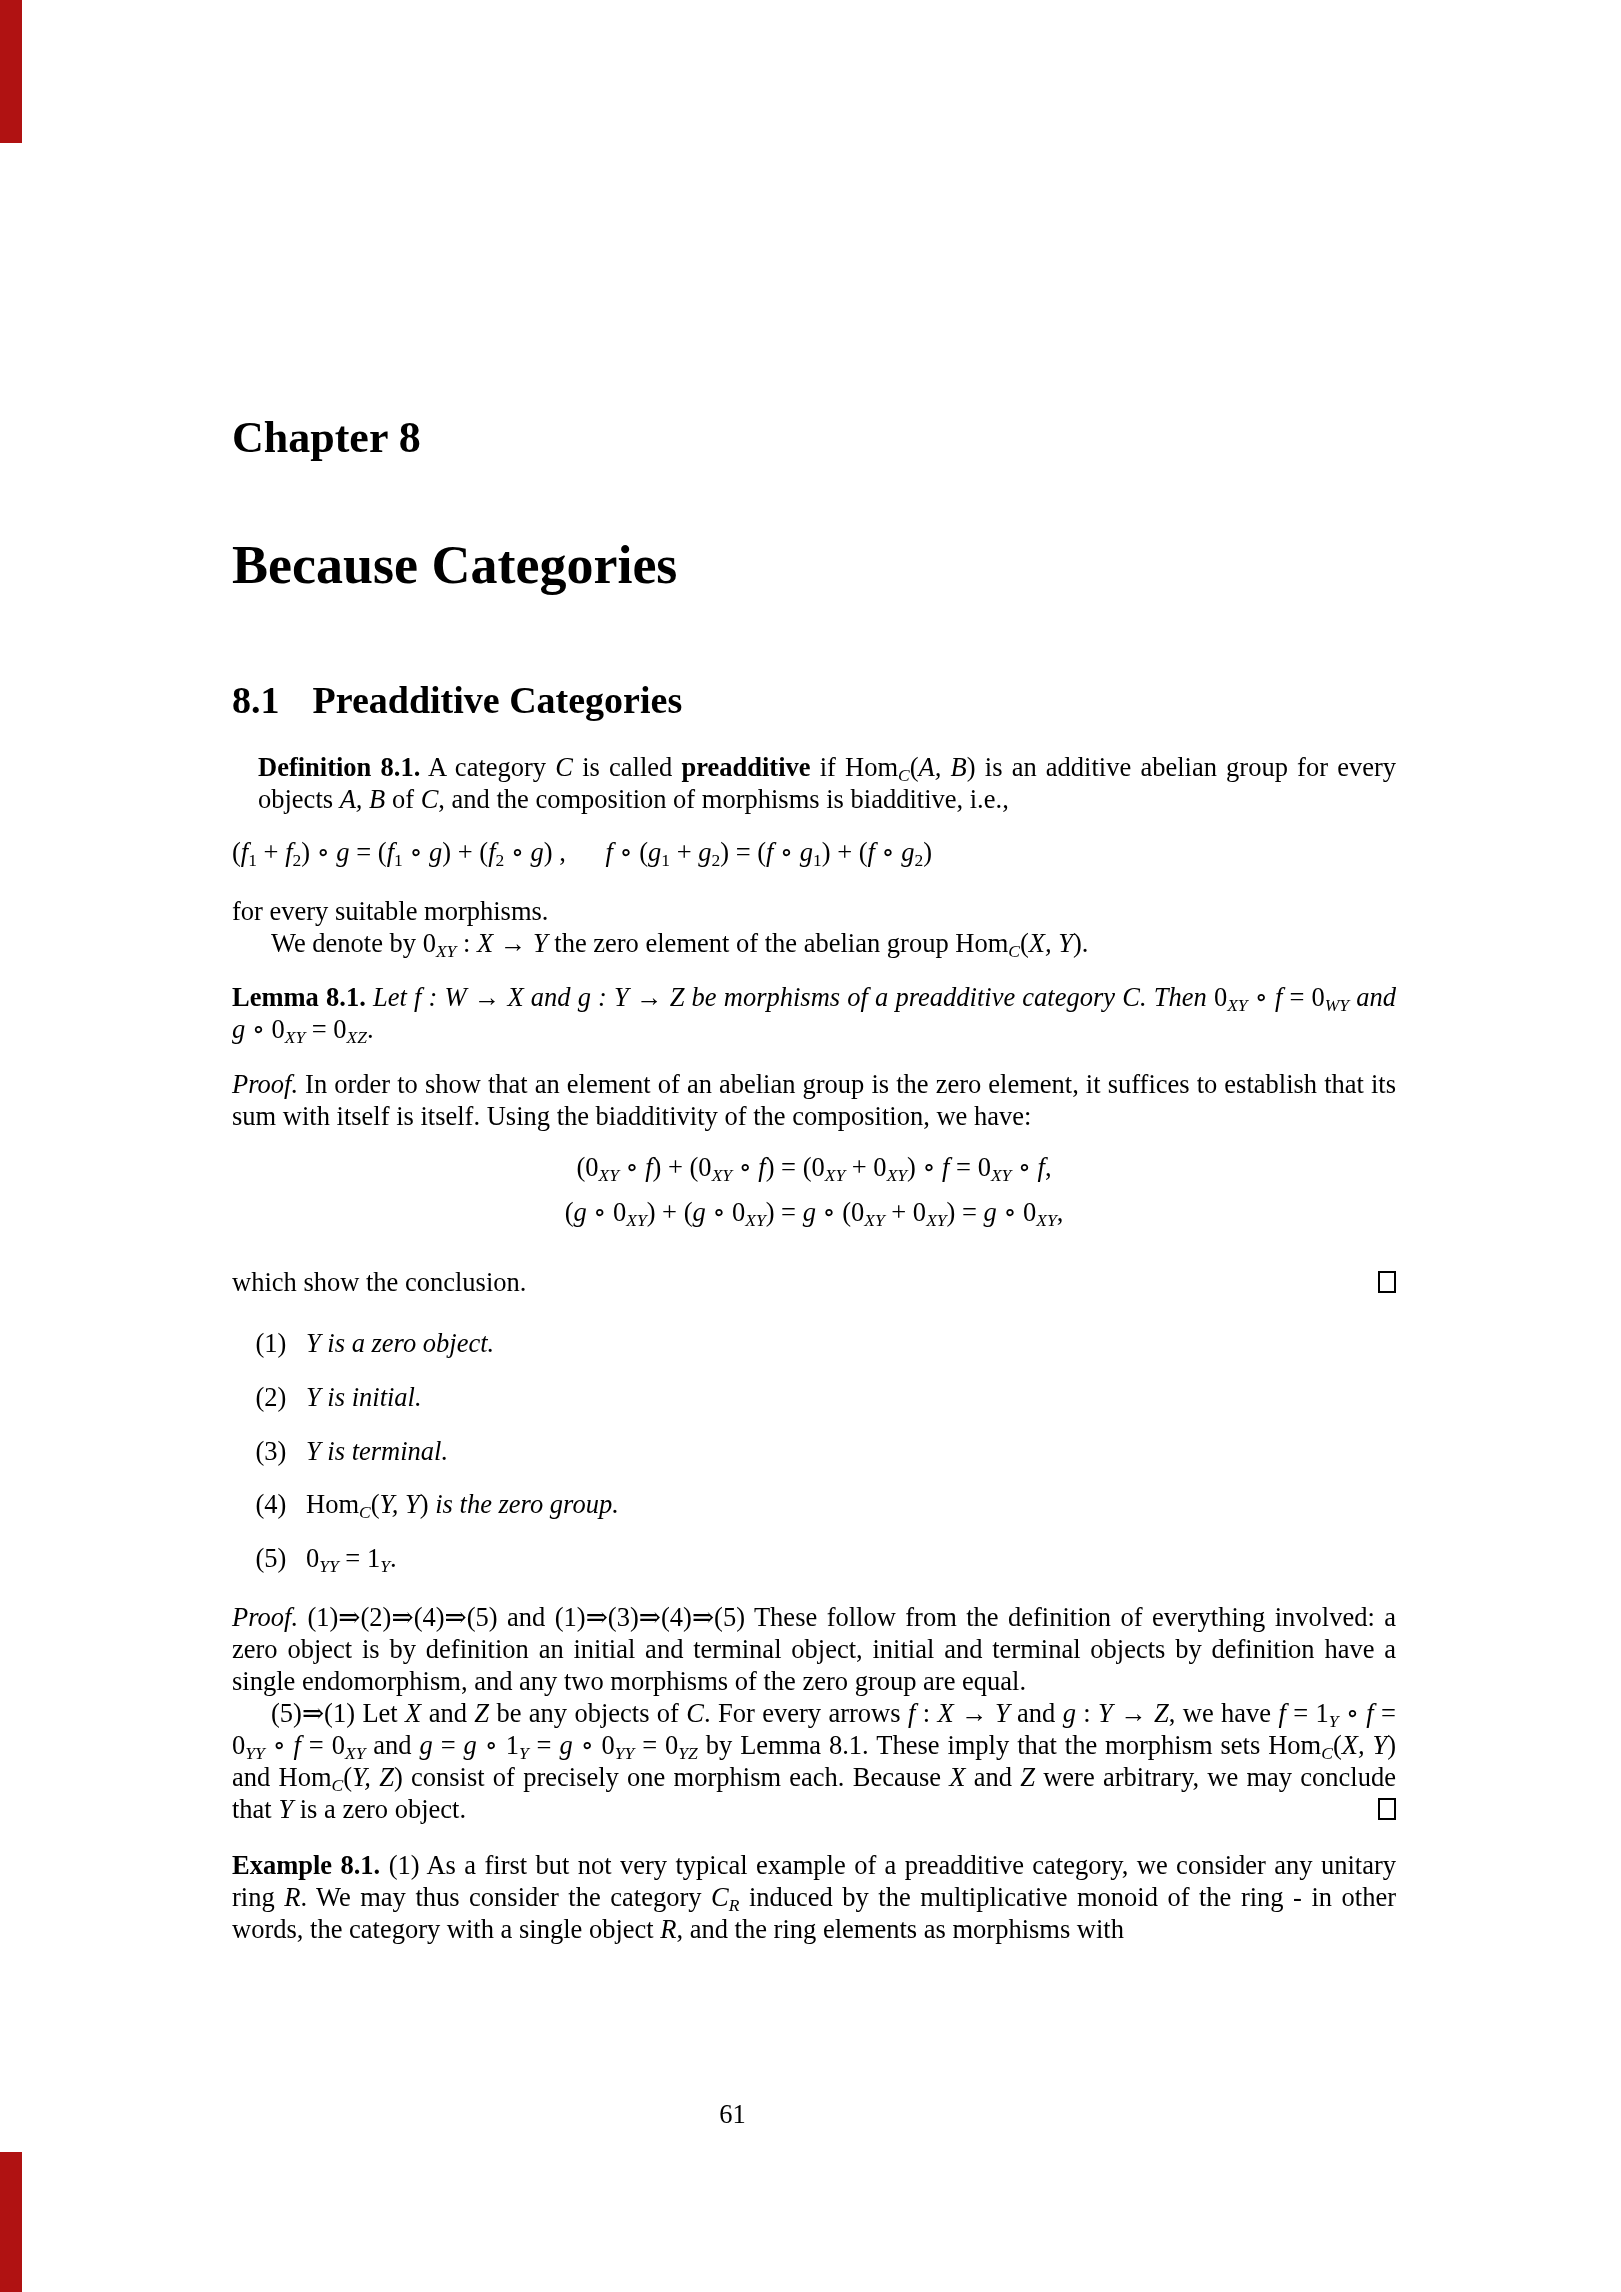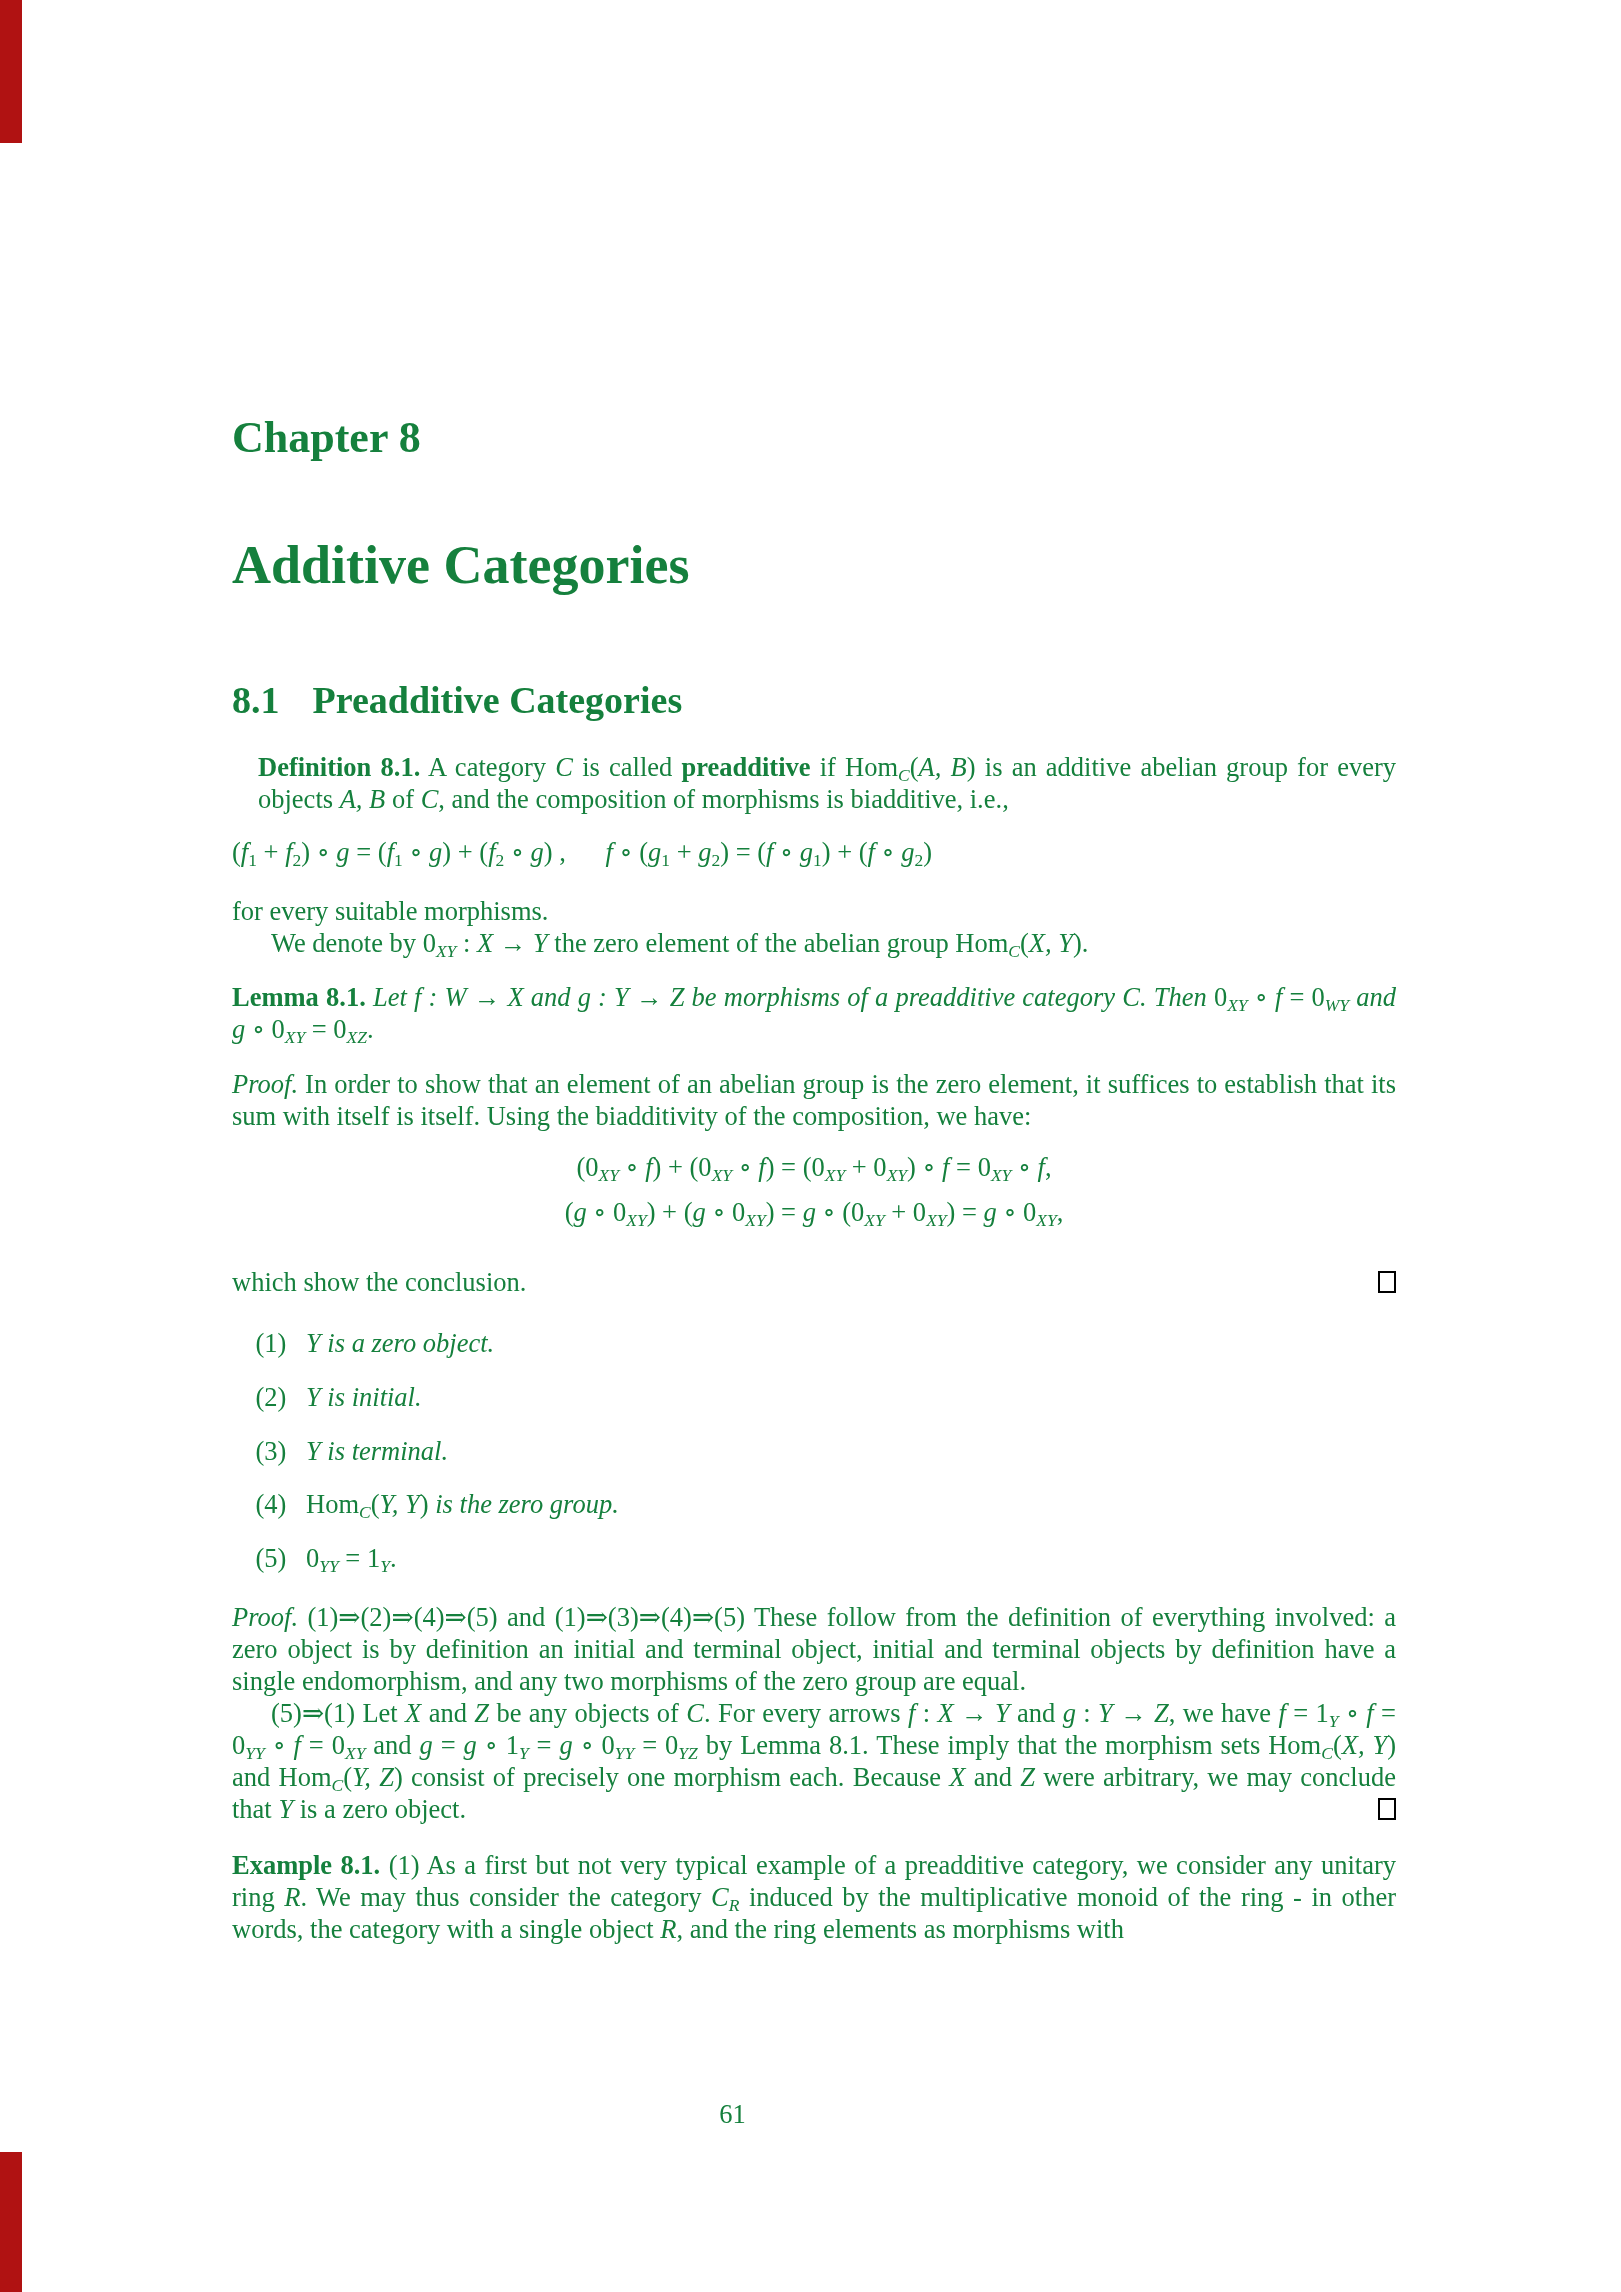--- a/index.html
+++ b/index.html
@@ -1,21 +1,21 @@
 <!DOCTYPE html>
 <html><head>
 <meta charset="utf-8">
 <style>
   html, body { margin: 0; padding: 0; background: #ffffff; }
   .page {
     position: relative;
     width: 1465px;
     height: 2293px;
     background: #ffffff;
-    color: #15803d;
+    color: #000000;
     font-family: "Liberation Serif", "DejaVu Serif", serif;
     overflow: hidden;
   }
   .bar { position: absolute; left: 0; width: 21.6px; }
   .bar-top { top: 0; height: 143px; }
   .bar-bottom { top: 2152px; height: 140px; }
 
   .content { position: absolute; left: 232px; top: 0; width: 1164px; padding-top: 414px; }
 
   .chapter-label { font-size: 44px; font-weight: 700; line-height: 1.1; margin: 0; }
@@ -61,21 +61,21 @@
 </head>
 <body>
 
 <div class="page">
   <div class="bar bar-top" style="background: rgb(176, 18, 18);"></div>
   <div class="bar bar-bottom" style="background: rgb(176, 18, 18);"></div>
 
   <div class="content">
 
     <h1 class="chapter-label">Chapter 8</h1>
-    <h2 class="chapter-title">Additive Categories</h2>
+    <h2 class="chapter-title">Because Categories</h2>
 
     <h3 class="section-heading">
       <span class="section-num">8.1</span>
       <span class="section-title">Preadditive Categories</span>
     </h3>
 
     <p class="para def"><span class="tk-b">Definition 8.1.</span><span class="tk-n">  A category </span><span class="tk-cal">C</span><span class="tk-n"> is called </span><span class="tk-b">preadditive</span><span class="tk-n"> if Hom</span><span class="tk-sub">C</span><span class="tk-n">(</span><span class="tk-i">A, B</span><span class="tk-n">) is an additive abelian group for every objects </span><span class="tk-i">A, B</span><span class="tk-n"> of </span><span class="tk-cal">C</span><span class="tk-n">, and the composition of morphisms is biadditive, i.e.,</span></p>
 
     <div class="eq-display"><span class="tk-n">(</span><span class="tk-i">f</span><span class="tk-subn">1</span><span class="tk-n"> + </span><span class="tk-i">f</span><span class="tk-subn">2</span><span class="tk-n">) ∘ </span><span class="tk-i">g</span><span class="tk-n"> = (</span><span class="tk-i">f</span><span class="tk-subn">1</span><span class="tk-n"> ∘ </span><span class="tk-i">g</span><span class="tk-n">) + (</span><span class="tk-i">f</span><span class="tk-subn">2</span><span class="tk-n"> ∘ </span><span class="tk-i">g</span><span class="tk-n">) ,</span><span class="tk-n">  </span><span class="tk-i">f</span><span class="tk-n"> ∘ (</span><span class="tk-i">g</span><span class="tk-subn">1</span><span class="tk-n"> + </span><span class="tk-i">g</span><span class="tk-subn">2</span><span class="tk-n">) = (</span><span class="tk-i">f</span><span class="tk-n"> ∘ </span><span class="tk-i">g</span><span class="tk-subn">1</span><span class="tk-n">) + (</span><span class="tk-i">f</span><span class="tk-n"> ∘ </span><span class="tk-i">g</span><span class="tk-subn">2</span><span class="tk-n">)</span></div>
 

